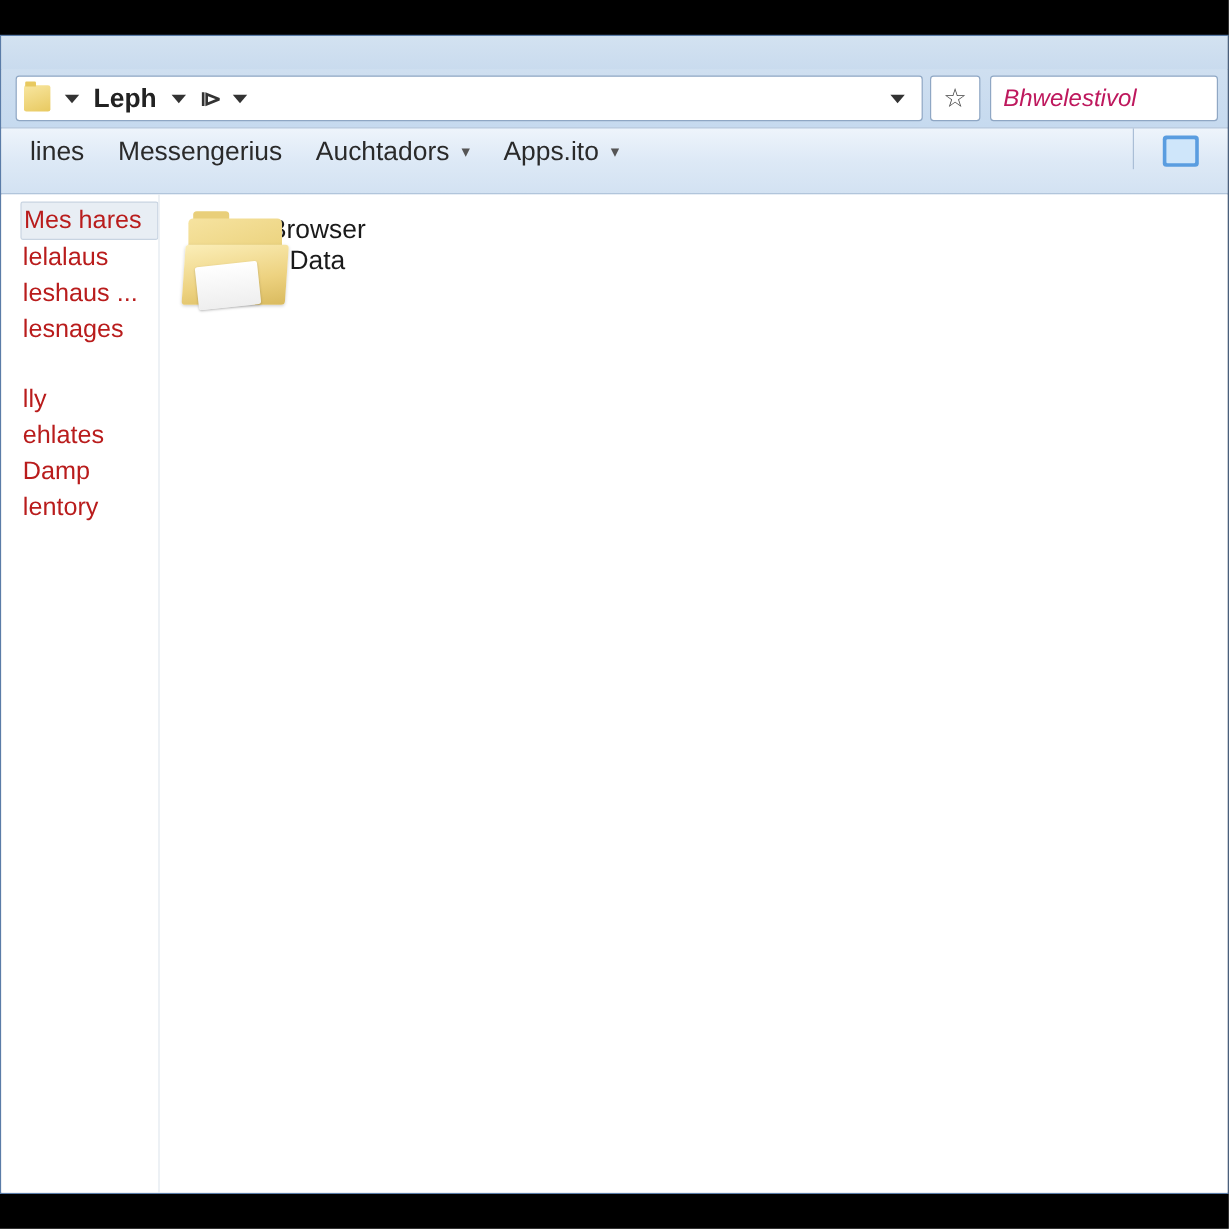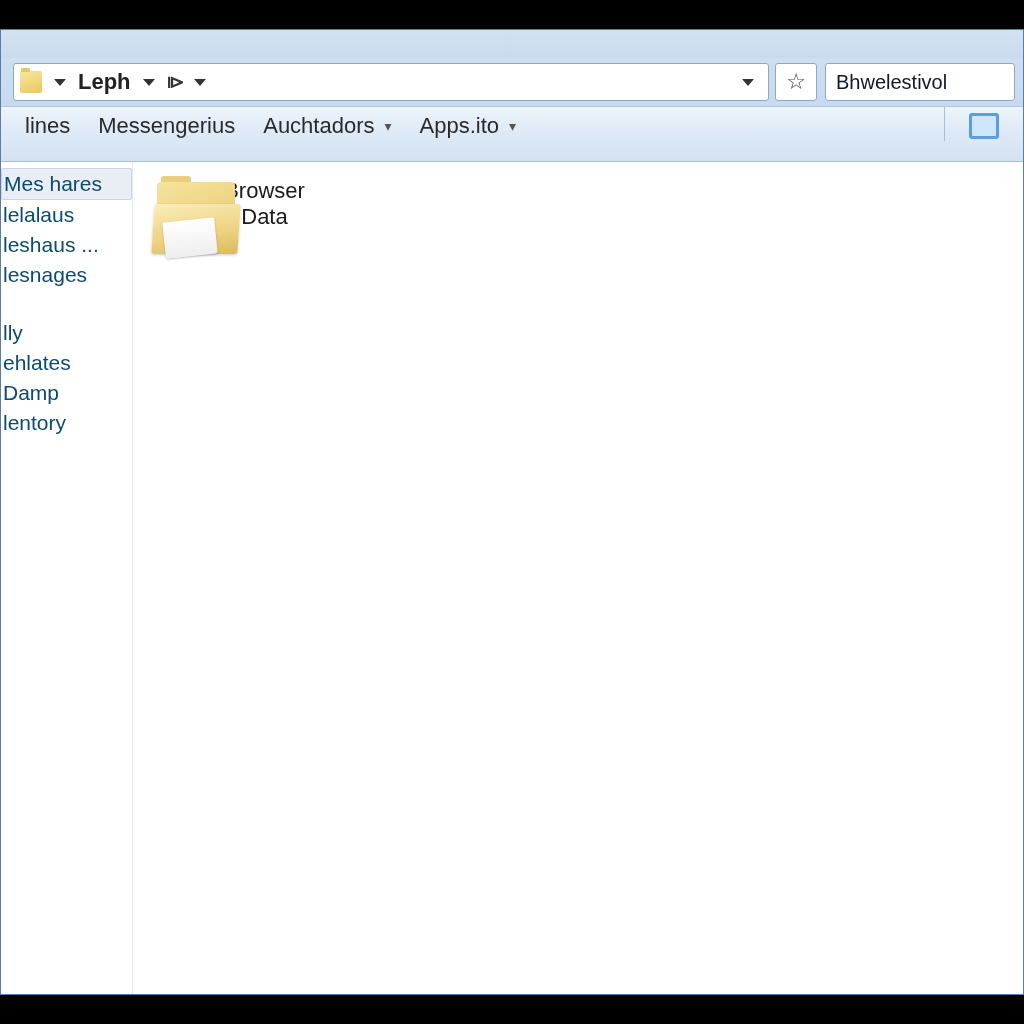--- a/index.html
+++ b/index.html
@@ -95,21 +95,22 @@
       width: 190px;
       height: 38px;
       background: #fff;
       border: 1px solid #8fa7c4;
       border-radius: 3px;
       margin-left: 8px;
       padding: 0 10px;
       display: flex;
       align-items: center;
       font-size: 20px;
-      color: #0f172a;
+      color: #be185d;
+      font-style: italic;
     }
     .toolbar {
       display: flex;
       align-items: flex-start;
       height: 56px;
       padding: 0 10px;
       background: linear-gradient(to bottom, #eef4fb 0%, #dde9f6 50%, #d3e2f2 100%);
       border-top: 1px solid #b6c8dd;
       border-bottom: 1px solid #a9bdd5;
     }
@@ -152,24 +153,25 @@
       background: #fff;
     }
     .sidebar {
       width: 132px;
       border-right: 1px solid #e2e8ef;
       padding-top: 6px;
       overflow: hidden;
     }
     .sb-item {
       font-size: 21px;
-      color: #0c4a6e;
+      color: #b91c1c;
       padding: 3px 6px 3px 2px;
       white-space: nowrap;
       cursor: default;
+      margin-left: 16px;
     }
     .sb-item.selected {
       background: #e8eef4;
       border: 1px solid #c8d4e1;
       border-radius: 2px;
     }
     .sb-gap { height: 28px; }
     .main {
       flex: 1;
       padding: 16px 18px;

